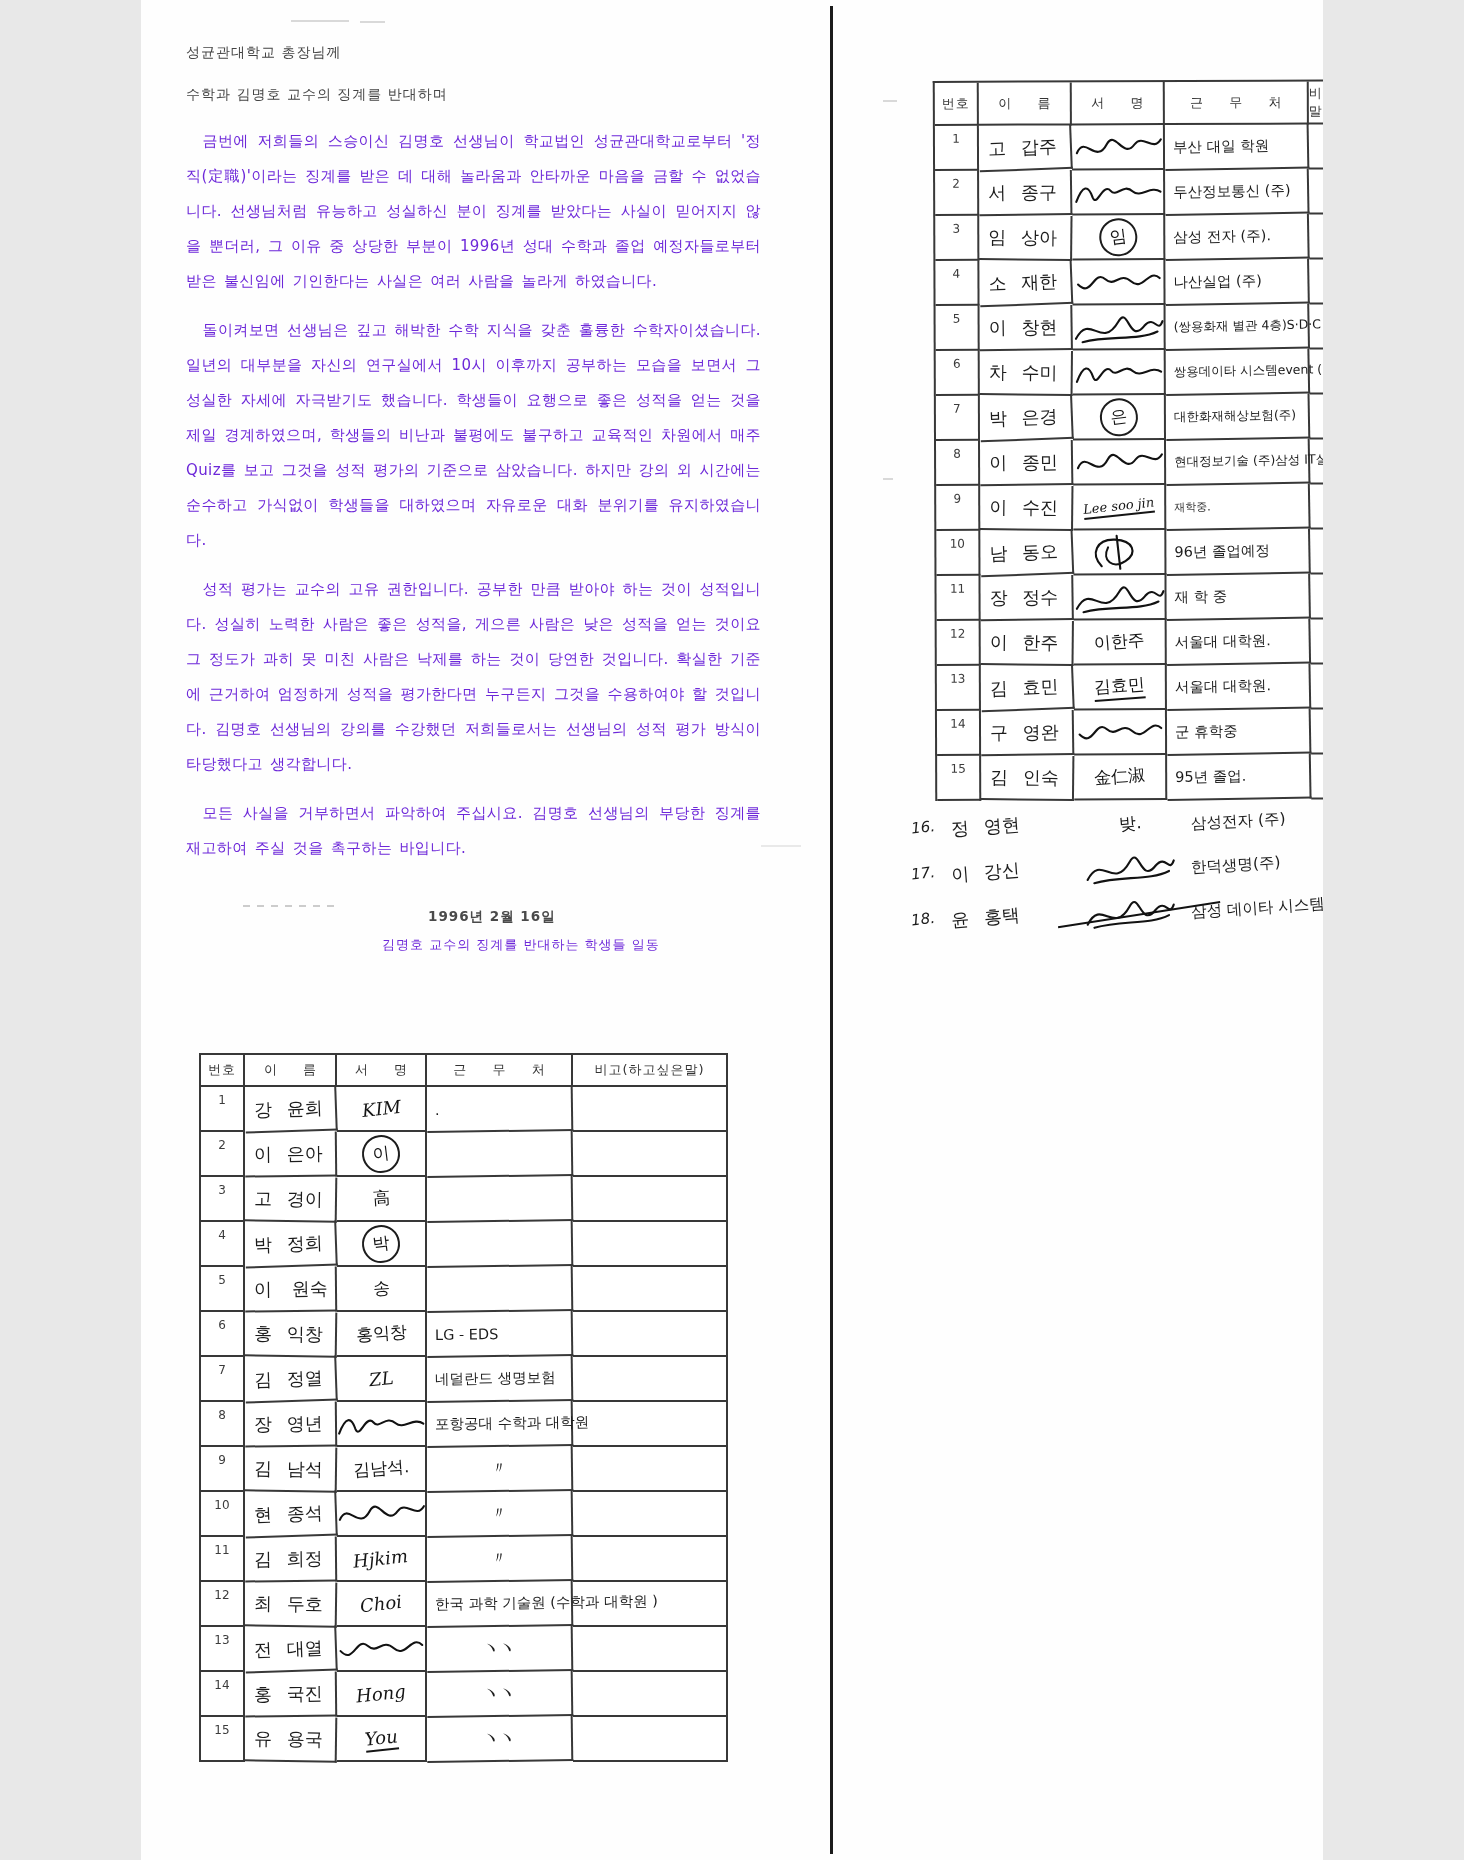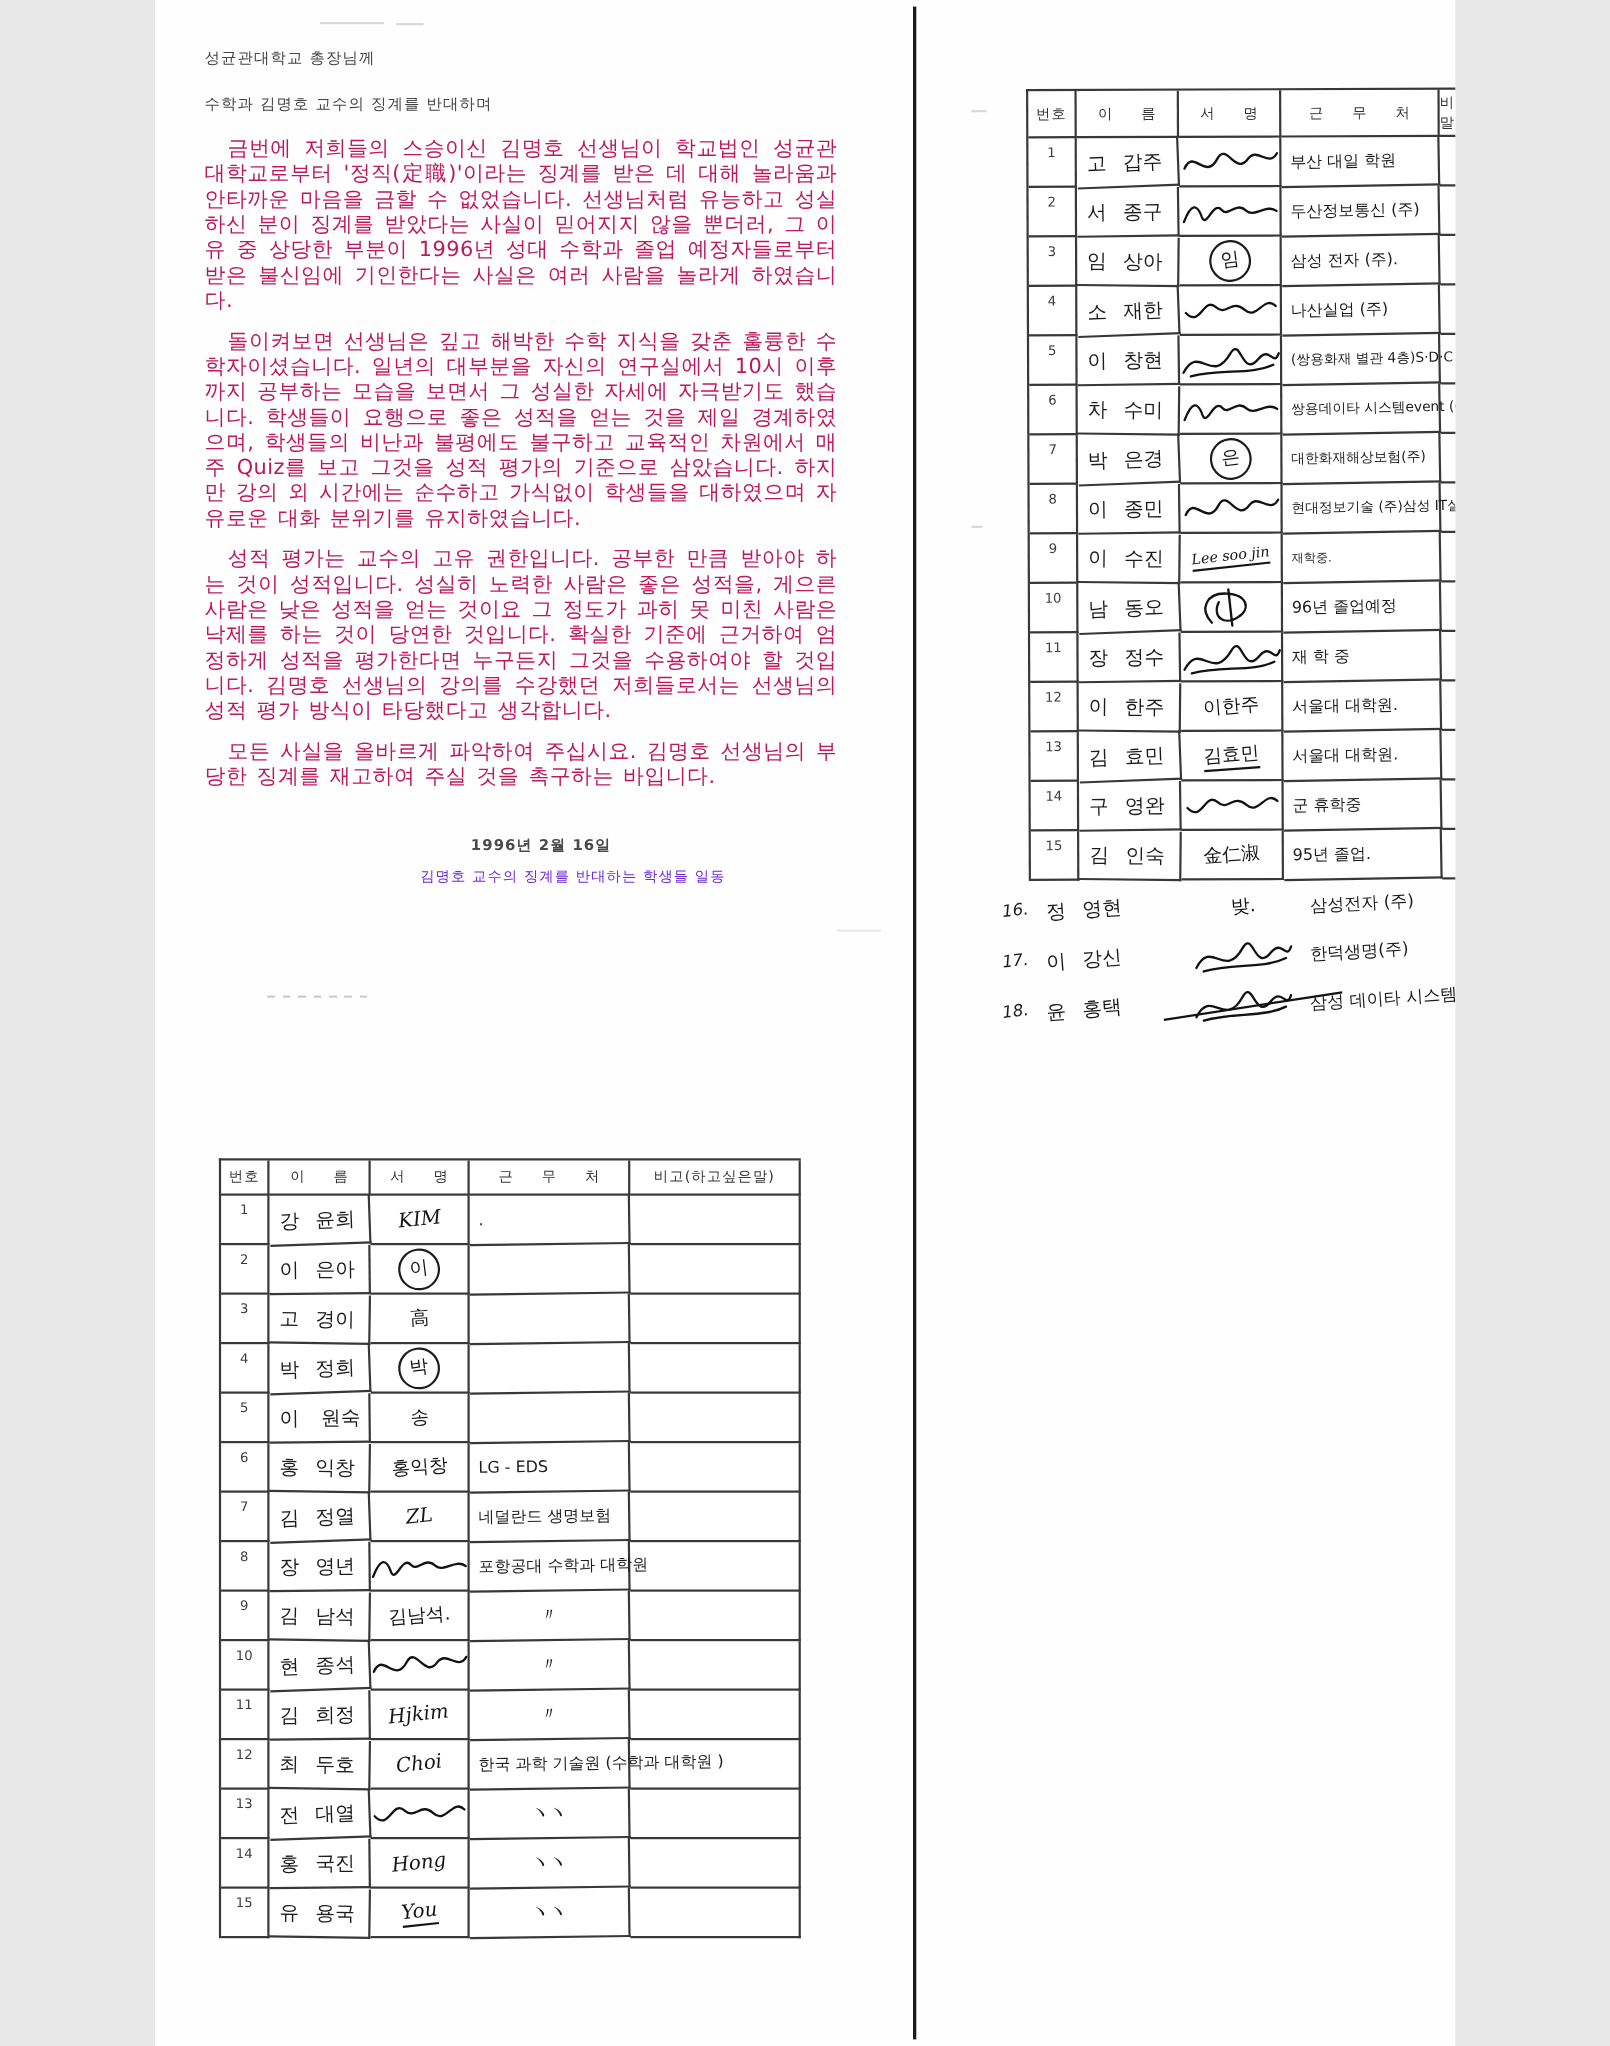--- a/index.html
+++ b/index.html
@@ -3,22 +3,22 @@
 <meta charset="utf-8">
 <style>
   html,body{margin:0;padding:0;background:#e8e8e8;}
   .page{position:relative;width:1182px;height:1860px;background:#fefefe;margin:0 auto;
         font-family:"DejaVu Sans","Liberation Sans",sans-serif;color:#3f3f3f;overflow:hidden;}
 
   
   .letter{position:absolute;left:45px;top:44px;width:575px;}
   .salutation{font-size:14px;letter-spacing:1px;color:#444;}
   .subject{font-size:14px;letter-spacing:1px;color:#444;margin-top:24px;}
-  .letter p{margin:0;margin-top:14px;font-size:19px;line-height:23px;text-align:justify;
-            text-indent:1.1em;letter-spacing:0.4px;word-spacing:2px;color:#be185d;}
+  .letter p{margin:0;margin-top:14px;font-size:15px;line-height:35px;text-align:justify;
+            text-indent:1.1em;letter-spacing:0.4px;word-spacing:2px;color:#6d28d9;}
   .letter p:first-of-type{margin-top:20px;}
   .date-line{margin-top:42px;margin-left:242px;font-size:13.5px;letter-spacing:1px;color:#4a4a4a;font-weight:bold;}
   .signoff-line{margin-top:10px;margin-left:196px;font-size:13px;letter-spacing:1px;color:#6d28d9;
                 filter:blur(0.3px);}
 
   
   .artifact{position:absolute;background:#b9b9b9;opacity:.55;}
   .scribble{position:absolute;left:102px;top:905px;width:96px;height:7px;opacity:.5;
             background:repeating-linear-gradient(90deg,#9a9a9a 0 7px,transparent 7px 14px);
             height:2px;}
@@ -68,21 +68,21 @@
 <body>
 
 <div class="page">
 
   <div class="letter">
     <div class="salutation">성균관대학교 총장님께</div>
     <div class="subject">수학과 김명호 교수의 징계를 반대하며</div>
     <p>금번에 저희들의 스승이신 김명호 선생님이 학교법인 성균관대학교로부터 '정직(定職)'이라는 징계를 받은 데 대해 놀라움과 안타까운 마음을 금할 수 없었습니다.  선생님처럼 유능하고 성실하신 분이 징계를 받았다는 사실이 믿어지지 않을 뿐더러, 그 이유 중 상당한 부분이 1996년 성대 수학과 졸업 예정자들로부터 받은 불신임에 기인한다는 사실은 여러 사람을 놀라게 하였습니다.</p>
     <p>돌이켜보면 선생님은 깊고 해박한 수학 지식을 갖춘 훌륭한 수학자이셨습니다.  일년의 대부분을 자신의 연구실에서 10시 이후까지 공부하는 모습을 보면서 그 성실한 자세에 자극받기도 했습니다.  학생들이 요행으로 좋은 성적을 얻는 것을 제일 경계하였으며, 학생들의 비난과 불평에도 불구하고 교육적인 차원에서 매주 Quiz를 보고 그것을 성적 평가의 기준으로 삼았습니다.  하지만 강의 외 시간에는 순수하고 가식없이 학생들을 대하였으며 자유로운 대화 분위기를 유지하였습니다.</p>
     <p>성적 평가는 교수의 고유 권한입니다.  공부한 만큼 받아야 하는 것이 성적입니다.  성실히 노력한 사람은 좋은 성적을, 게으른 사람은 낮은 성적을 얻는 것이요 그 정도가 과히 못 미친 사람은 낙제를 하는 것이 당연한 것입니다.  확실한 기준에 근거하여 엄정하게 성적을 평가한다면 누구든지 그것을 수용하여야 할 것입니다.  김명호 선생님의 강의를 수강했던 저희들로서는 선생님의 성적 평가 방식이 타당했다고 생각합니다.</p>
-    <p>모든 사실을 올바르게 파악하여 주십시요.  김명호 선생님의 부당한 징계를 재고하여 주실 것을 촉구하는 바입니다.</p>
+    <p>모든 사실을 거부하면서 파악하여 주십시요.  김명호 선생님의 부당한 징계를 재고하여 주실 것을 촉구하는 바입니다.</p>
     <div class="date-line">1996년 2월 16일</div>
     <div class="signoff-line">김명호 교수의 징계를 반대하는 학생들 일동</div>
   </div>
 
   <div class="divider"></div>
 
   <div class="artifact" style="left:150px;top:20px;width:58px;height:2px;"></div>
   <div class="artifact" style="left:219px;top:21px;width:25px;height:2px;"></div>
   <div class="artifact" style="left:742px;top:100px;width:14px;height:2px;"></div>
   <div class="artifact" style="left:742px;top:478px;width:10px;height:2px;"></div>

